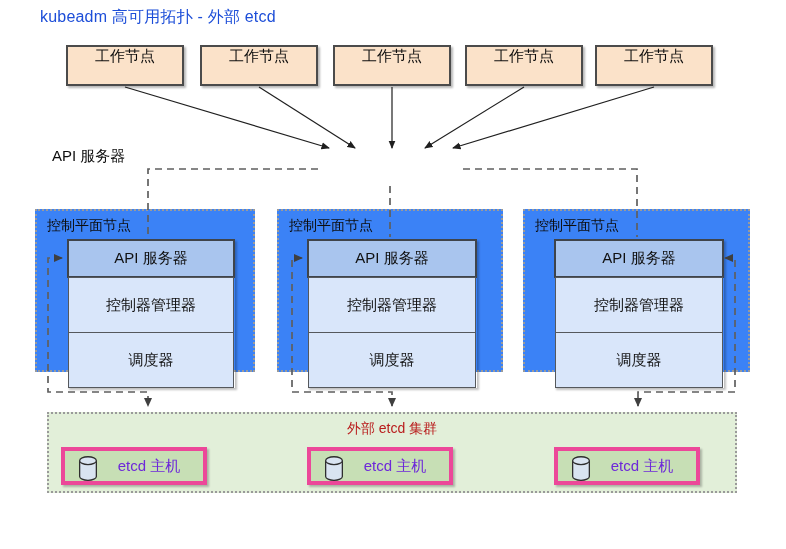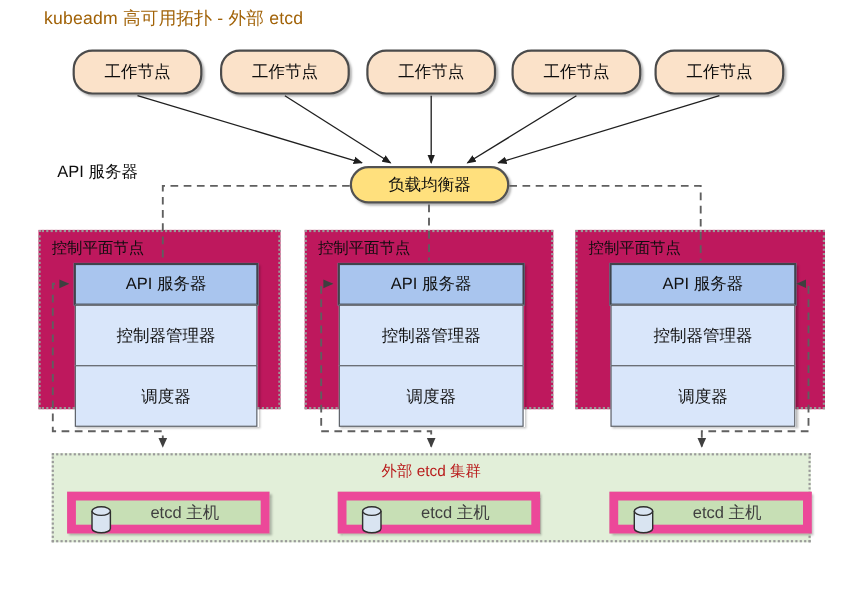--- a/index.html
+++ b/index.html
@@ -2,41 +2,41 @@
 <html><head>
 <meta charset="utf-8">
 <style>
   html,body{margin:0;padding:0;background:#ffffff;}
   .canvas{
     position:relative;width:786px;height:549px;background:#ffffff;
     font-family:"Liberation Sans",sans-serif;color:#111;overflow:hidden;
   }
   .abs{position:absolute;box-sizing:border-box;}
   .diagram-title{
-    left:40px;top:7px;font-size:16px;color:#a16207;letter-spacing:0.2px;
+    left:40px;top:7px;font-size:16px;color:#1d4ed8;letter-spacing:0.2px;
   }
   .row-label{
     left:52px;top:147px;font-size:15px;color:#0d0d0d;
   }
   .node{
-    display:flex;align-items:center;justify-content:center;
-    font-size:15px;color:#0d0d0d;border-radius:18px;
+    display:flex;justify-content:center;
+    font-size:15px;color:#0d0d0d;
   }
   .worker{
     top:45px;width:118px;height:41px;
     background:#fbe2c9;border:2px solid #4b4b4b;
     box-shadow:2px 2px 2px rgba(0,0,0,0.28);
   }
   .lb{
     left:318px;top:151px;width:145px;height:34px;
     background:#ffe07d;border:2px solid #525252;
     box-shadow:2px 2px 2px rgba(0,0,0,0.28);
   }
   .cp{
-    top:209px;height:163px;background:#be185d;
+    top:209px;height:163px;background:#3b82f6;
     border:2px dotted #9a9a9a;
   }
   .cp-label{
     position:absolute;left:10px;top:6px;font-size:14px;color:#0d0d0d;
   }
   .stack{
     position:absolute;top:28px;
     box-shadow:2px 2px 2px rgba(0,0,0,0.25);
   }
   .stack-row{
@@ -51,24 +51,24 @@
   }
   .etcd-cluster{
     left:47px;top:412px;width:690px;height:81px;
     background:#e2efd9;border:2px dotted #9a9a9a;
   }
   .etcd-cluster-label{
     position:absolute;left:0;right:0;top:6px;text-align:center;
     font-size:14px;color:#b91c1c;
   }
   .etcd-host{
-    top:447px;width:184px;height:38px;
-    background:#c7dfb5;border:8px solid #ec4899;
+    top:447px;width:146px;height:38px;
+    background:#c7dfb5;border:4px solid #ec4899;
     box-shadow:2px 2px 2px rgba(0,0,0,0.25);
-    display:flex;align-items:center;font-size:15px;color:#404040;
+    display:flex;align-items:center;font-size:15px;color:#6d28d9;
     position:absolute;box-sizing:border-box;
   }
   .etcd-host .db-icon{position:absolute;left:12px;top:5px;width:22px;height:26px;}
   .etcd-host .host-label{
     flex:1;text-align:center;padding-left:30px;
   }
   .connector-layer{
     position:absolute;left:0;top:0;width:786px;height:549px;
     pointer-events:none;
   }
@@ -91,23 +91,20 @@
     </div>
   <div class="abs node worker" style="left:465px;">
       <span>工作节点</span>
     </div>
   <div class="abs node worker" style="left:595px;">
       <span>工作节点</span>
     </div>
 
   <div class="abs row-label">API 服务器</div>
 
-  <div class="abs node lb">
-      <span>负载均衡器</span>
-    </div>
 
   <div class="abs cp" style="left:35px;width:220px;">
     <div class="cp-label">控制平面节点</div>
     <div class="stack" style="left:30px;width:168px;">
       <div class="stack-row api">API 服务器</div>
       <div class="stack-row comp">控制器管理器</div>
       <div class="stack-row comp">调度器</div>
     </div>
   </div>
 

